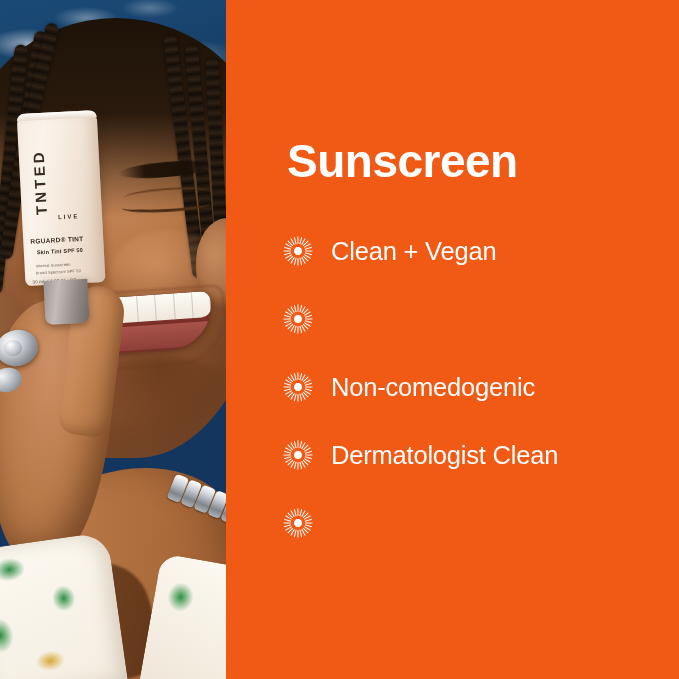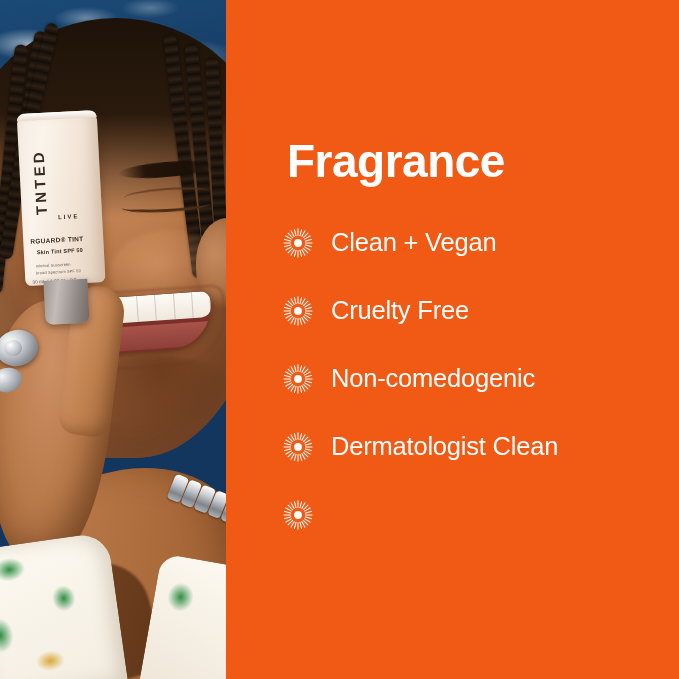--- a/index.html
+++ b/index.html
@@ -390,21 +390,21 @@
     position: absolute;
     left: 57px;
     top: 228px;
     width: 390px;
     list-style: none;
     margin: 0;
     padding: 0;
   }
   .highlight-item {
     display: flex;
-    align-items: flex-start;
+    align-items: center;
     height: 46px;
     margin-bottom: 22px;
   }
   .sunburst {
     width: 30px;
     height: 30px;
     flex: 0 0 30px;
     margin-right: 18px;
     display: block;
   }
@@ -485,21 +485,21 @@
       <div class="tube-text tube-line1">RGUARD® TINT</div>
       <div class="tube-text tube-line2">Skin Tint SPF 50</div>
       <div class="tube-text tube-line3">mineral Sunscreen</div>
       <div class="tube-text tube-line4">broad Spectrum SPF 50</div>
       <div class="tube-text tube-line5">30 mL / 1.05 FL. OZ.</div>
       <div class="tube-cap"></div>
     </div>
   </div>
 
   <div class="content-panel">
-    <h1 class="title">Fragrance</h1>
+    <h1 class="title">Sunscreen</h1>
 
     <ul class="highlight-list">
       <li class="highlight-item">
         <span class="sunburst-wrap">
           <svg class="sunburst" viewBox="0 0 100 100" aria-hidden="true">
             <circle cx="50" cy="50" r="13" fill="#ffffff"></circle>
             <g stroke="#ffffff" stroke-width="3.4" stroke-linecap="butt">
               <line x1="50" y1="2" x2="50" y2="26"></line>
               <line x1="62.4" y1="3.6" x2="56.2" y2="26.8"></line>
               <line x1="74" y1="8.4" x2="62" y2="29.2"></line>
@@ -555,21 +555,20 @@
               <line x1="3.6" y1="62.4" x2="26.8" y2="56.2"></line>
               <line x1="2" y1="50" x2="26" y2="50"></line>
               <line x1="3.6" y1="37.6" x2="26.8" y2="43.8"></line>
               <line x1="8.4" y1="26" x2="29.2" y2="38"></line>
               <line x1="16" y1="16" x2="33" y2="33"></line>
               <line x1="26" y1="8.4" x2="38" y2="29.2"></line>
               <line x1="37.6" y1="3.6" x2="43.8" y2="26.8"></line>
             </g>
           </svg>
         </span>
-        <span class="item-label">Cruelty Free</span>
       </li>
 
       <li class="highlight-item">
         <span class="sunburst-wrap">
           <svg class="sunburst" viewBox="0 0 100 100" aria-hidden="true">
             <circle cx="50" cy="50" r="13" fill="#ffffff"></circle>
             <g stroke="#ffffff" stroke-width="3.4" stroke-linecap="butt">
               <line x1="50" y1="2" x2="50" y2="26"></line>
               <line x1="62.4" y1="3.6" x2="56.2" y2="26.8"></line>
               <line x1="74" y1="8.4" x2="62" y2="29.2"></line>

